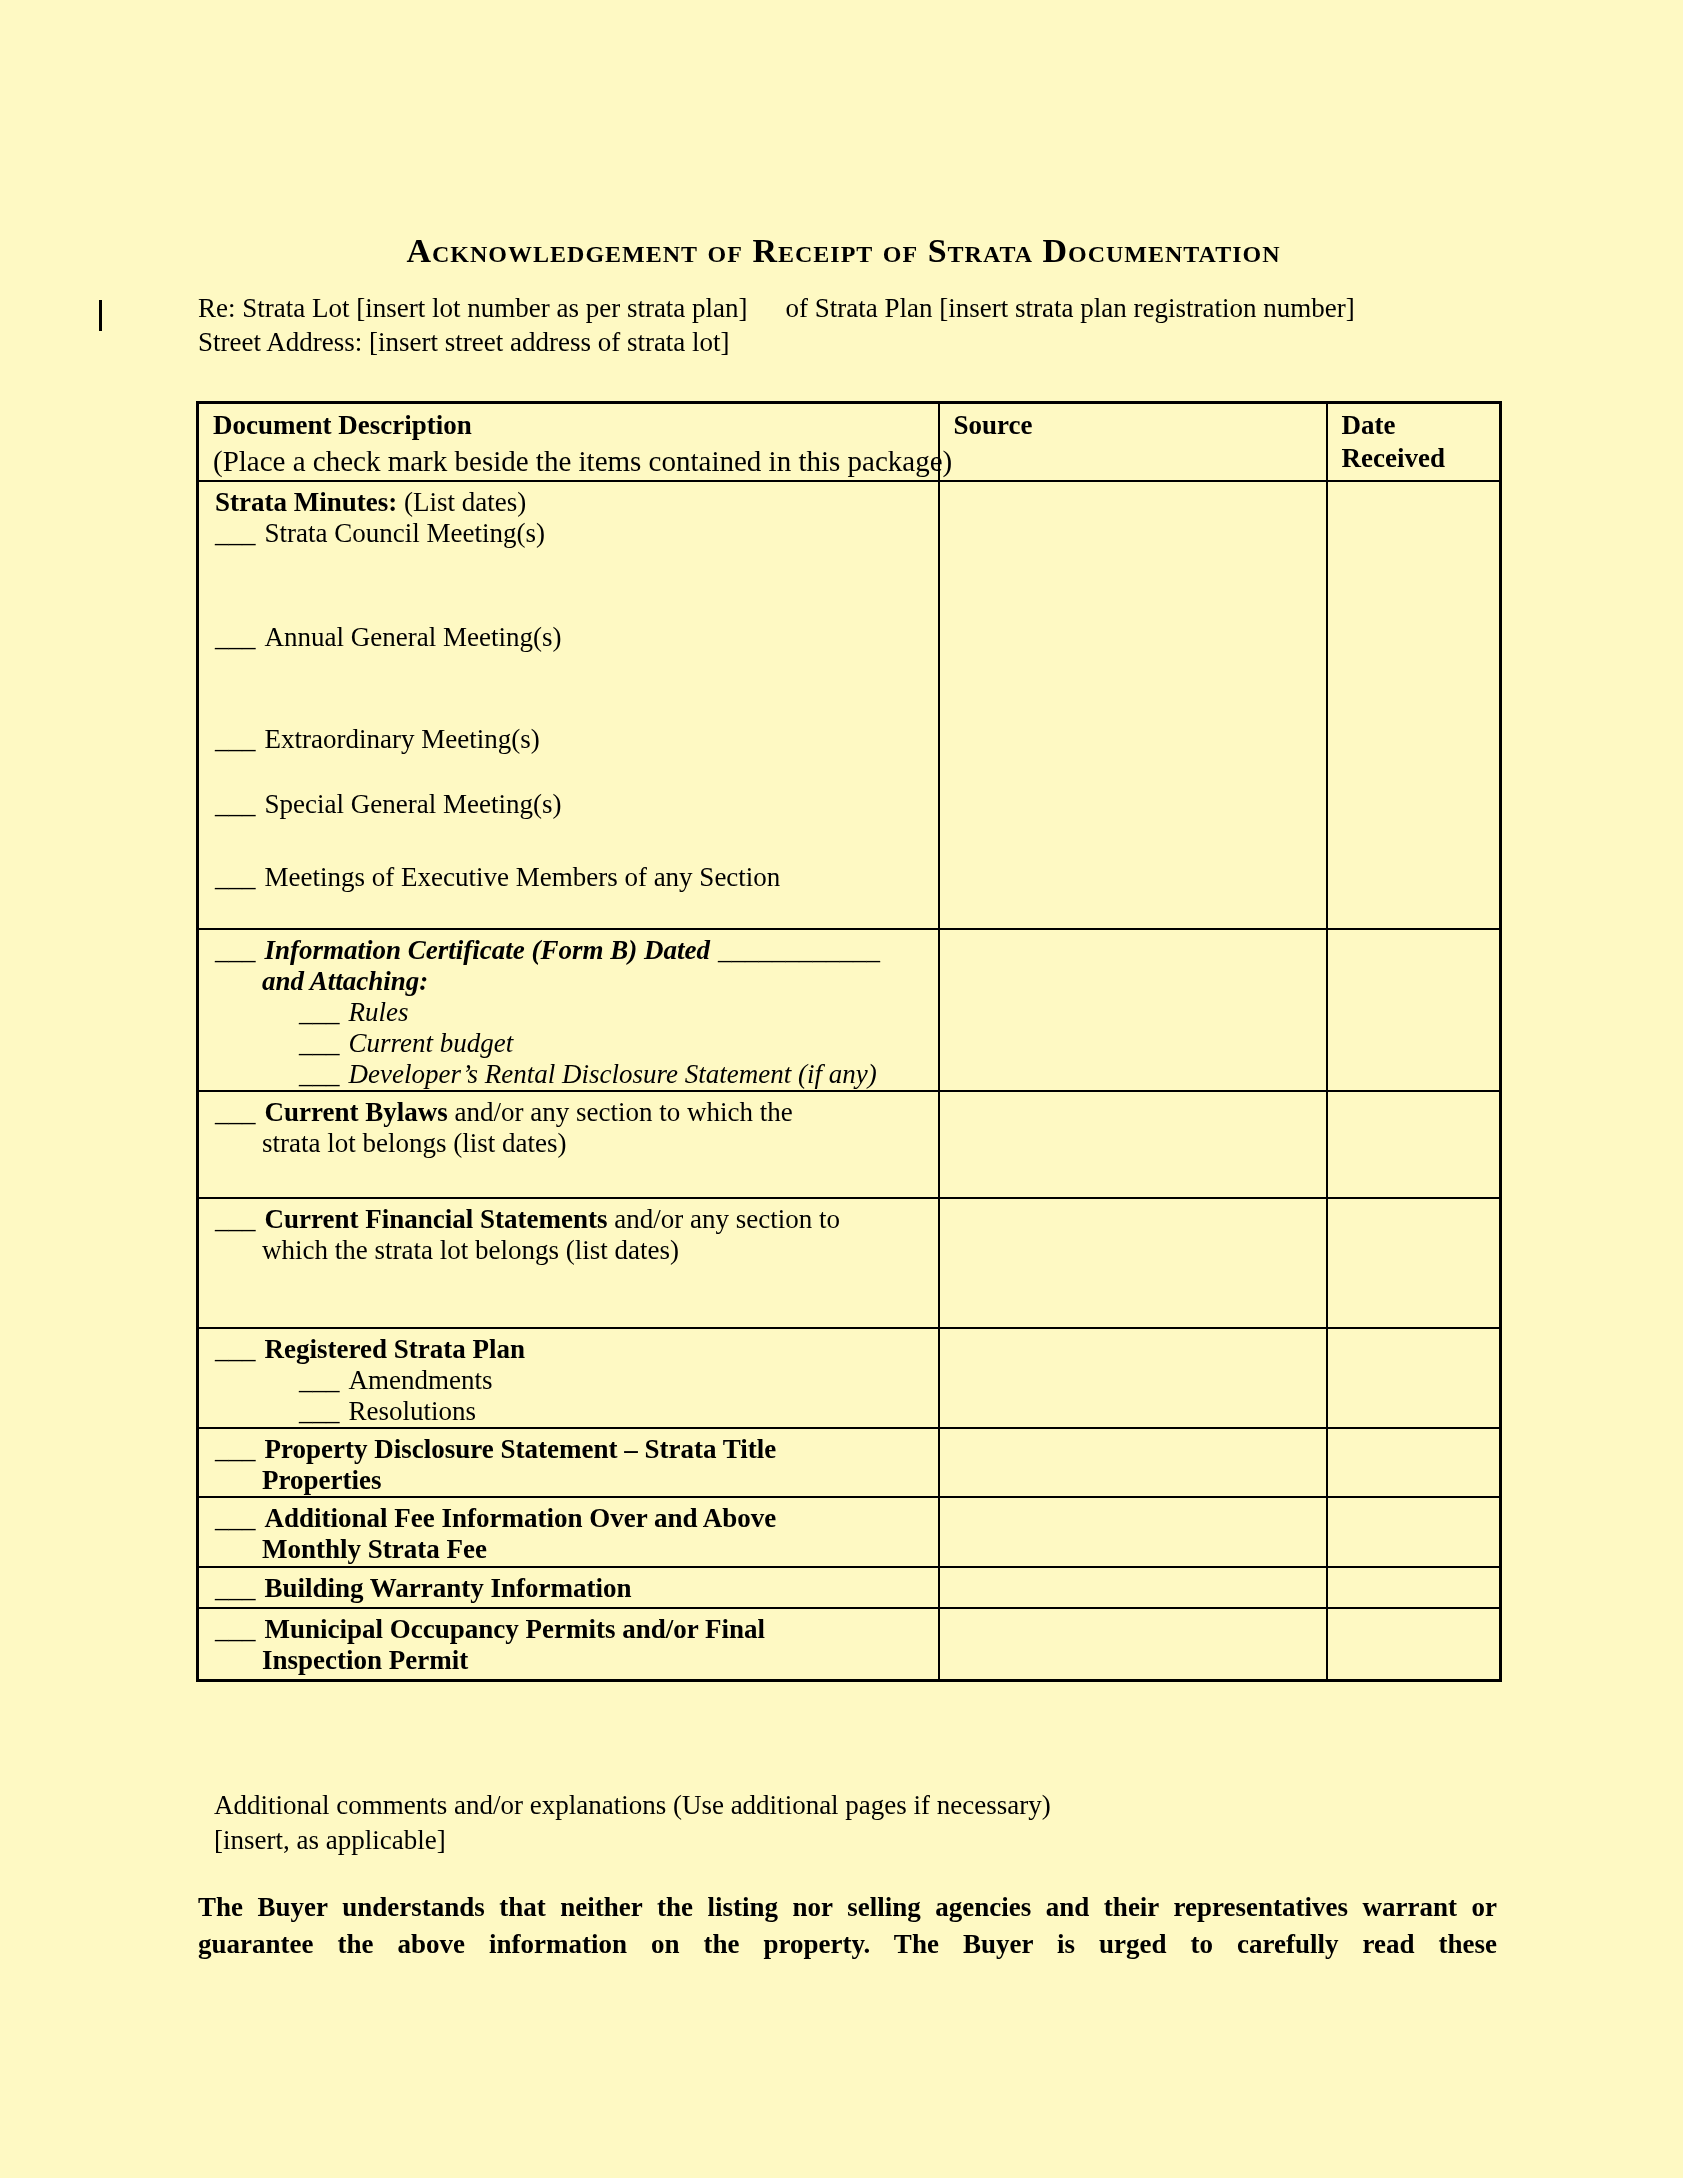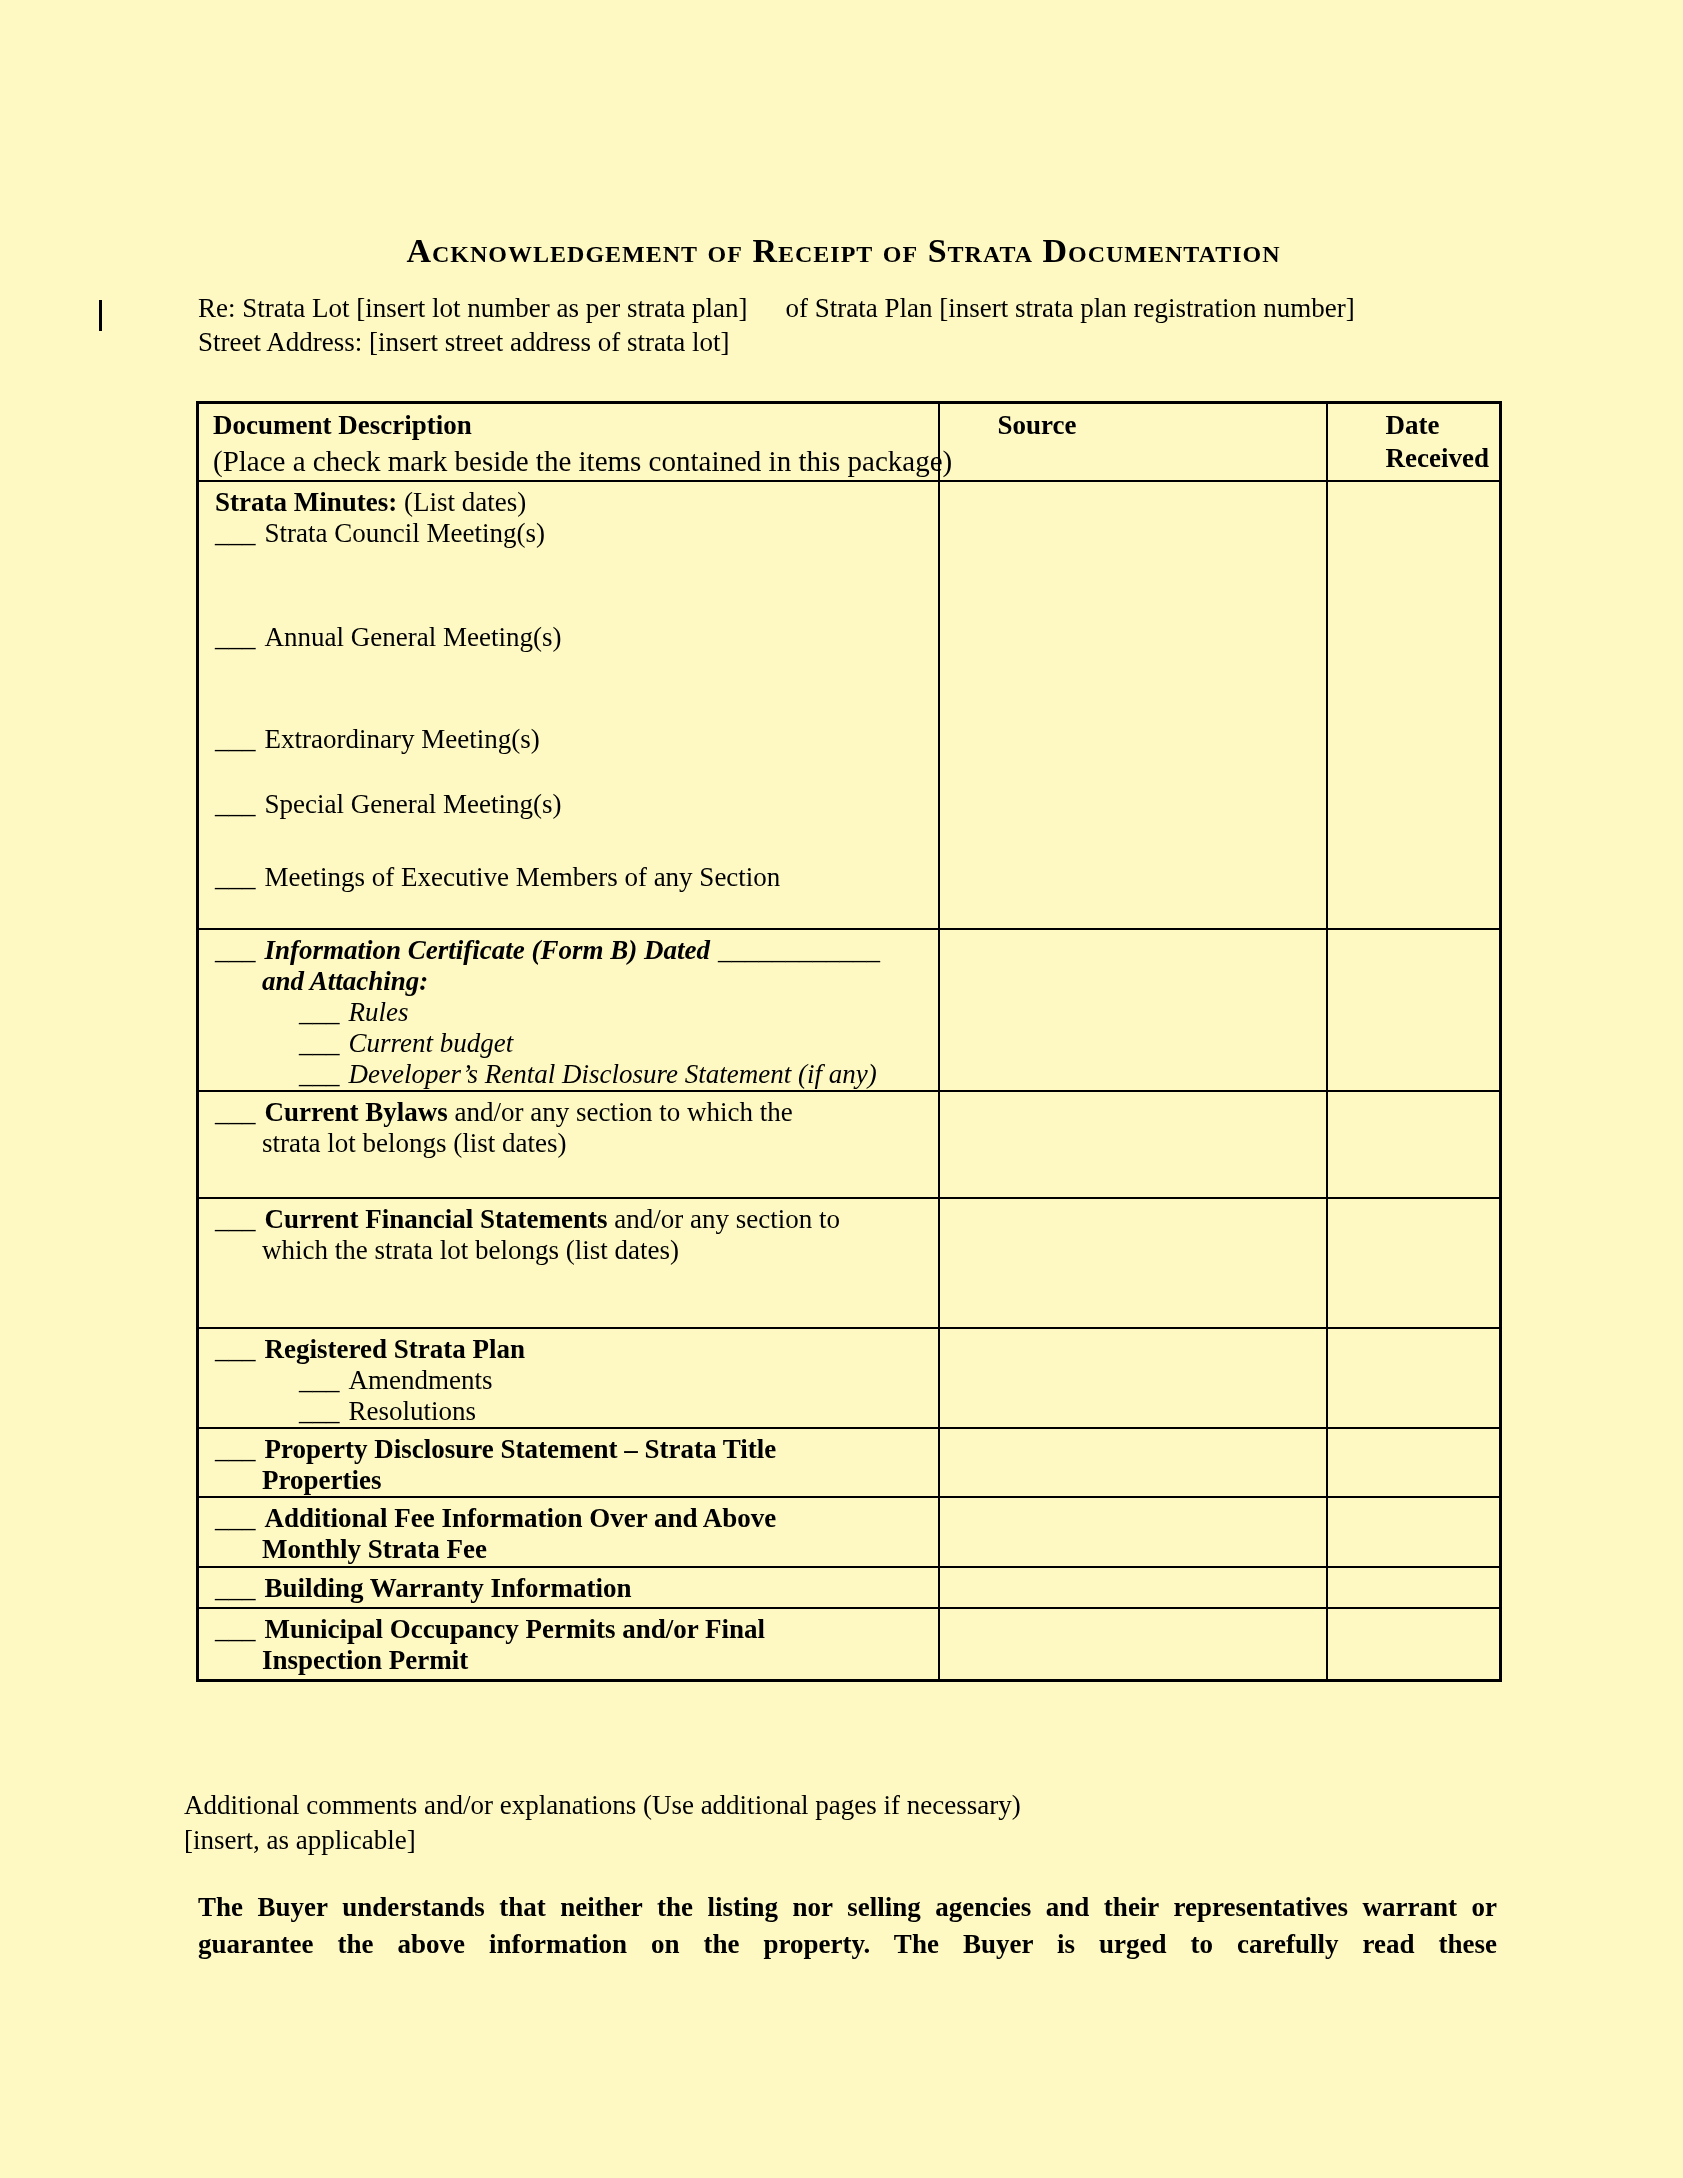--- a/index.html
+++ b/index.html
@@ -64,21 +64,21 @@
     box-sizing: border-box;
     text-align: left;
     font-weight: normal;
   }
   .doc-table th { padding: 5px 6px 4px 14px; line-height: 33px; }
   .doc-table td.c1 { padding: 5px 6px 0 0; margin-top: 40px; }
   .doc-table td.c2, .doc-table td.c3 { padding: 0; }
 
   .h-title { font-weight: bold; }
   .h-note  { font-weight: normal; font-size: 29px; line-height: 30px; margin-top: 4px; white-space: nowrap; }
-  .h-bold  { font-weight: bold; margin-left: 44px; }
+  .h-bold  { font-weight: bold; }
 
   
   tr.hr { height: 74px; }
   tr.h0 { height: 448px; }
   tr.h1 { height: 137px; font-style: italic; }
   tr.h2 { height: 107px; }
   tr.h3 { height: 130px; }
   tr.h4 { height: 96px; }
   tr.h5 { height: 59px; }
   tr.h6 { height: 70px; }
@@ -94,21 +94,21 @@
   .tail { margin-left: 8px; }
 
   .mb74 { margin-bottom: 73px; }
   .mb72 { margin-bottom: 71px; }
   .mb34 { margin-bottom: 34px; }
   .mb42 { margin-bottom: 42px; }
 
   .comments {
     position: absolute;
     top: 1788px;
-    left: 184px;
+    left: 214px;
     width: 1303px;
     font-size: 27px;
     line-height: 35px;
   }
 
   .disclaimer {
     position: absolute;
     top: 1889px;
     left: 198px;
     width: 1299px;

